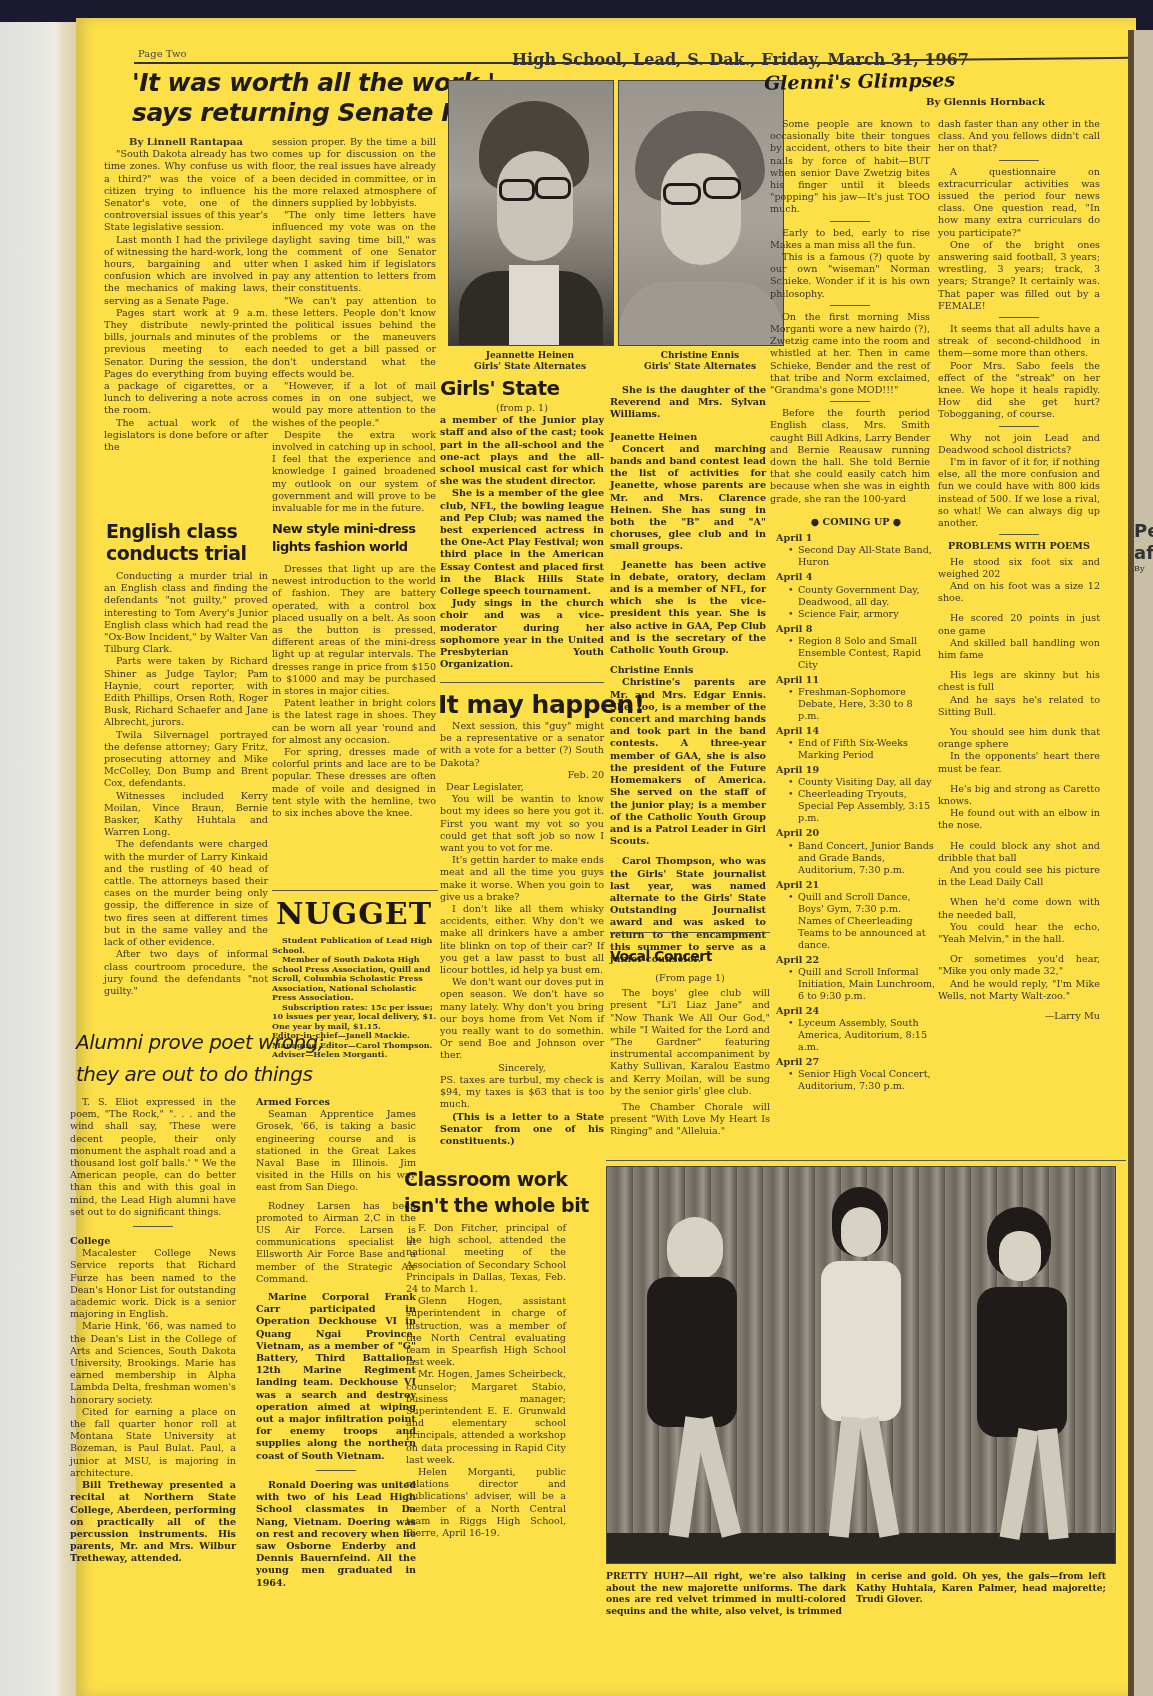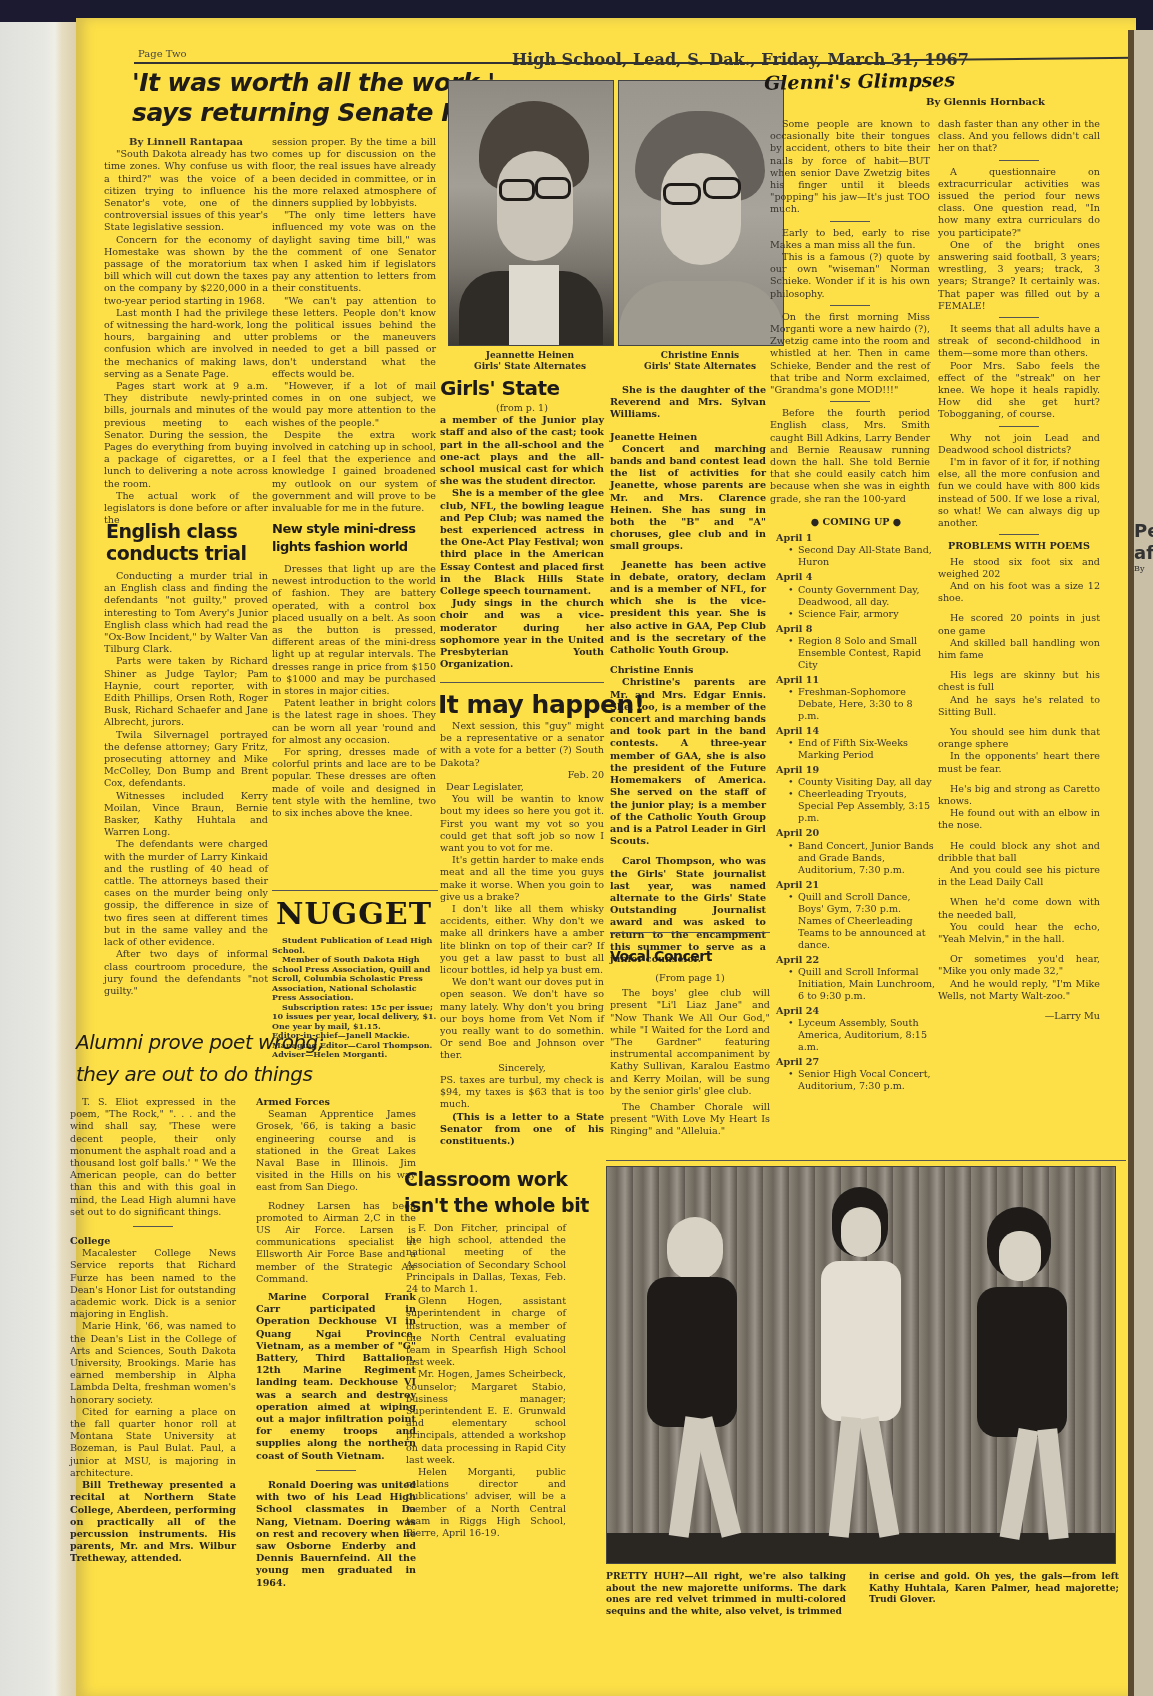--- a/index.html
+++ b/index.html
@@ -44,21 +44,20 @@
   <div class="rule" style="left:58px;top:44px;width:760px;"></div>
   <div class="rule" style="left:818px;top:40px;width:240px;transform:rotate(-.6deg);"></div>
 
   <div class="abs head-it" style="left:56px;top:50px;font-size:25px;line-height:30px;width:380px;">
     <div>'It was worth all the work,'</div>
     <div>says returning Senate Page</div>
   </div>
   <div class="abs body" style="left:28px;top:118px;width:164px;">
     <div class="byline">By Linnell Rantapaa</div>
     <p>"South Dakota already has two time zones. Why confuse us with a third?" was the voice of a citizen trying to influence his Senator's vote, one of the controversial issues of this year's State legislative session.</p>
-    <p>Concern for the economy of Homestake was shown by the passage of the moratorium tax bill which will cut down the taxes on the company by $220,000 in a two-year period starting in 1968.</p>
     <p>Last month I had the privilege of witnessing the hard-work, long hours, bargaining and utter confusion which are involved in the mechanics of making laws, serving as a Senate Page.</p>
     <p>Pages start work at 9 a.m. They distribute newly-printed bills, journals and minutes of the previous meeting to each Senator. During the session, the Pages do everything from buying a package of cigarettes, or a lunch to delivering a note across the room.</p>
     <p>The actual work of the legislators is done before or after the</p>
   </div>
   <div class="abs body" style="left:196px;top:118px;width:164px;">
     <p style="text-indent:0">session proper. By the time a bill comes up for discussion on the floor, the real issues have already been decided in committee, or in the more relaxed atmosphere of dinners supplied by lobbyists.</p>
     <p>"The only time letters have influenced my vote was on the daylight saving time bill," was the comment of one Senator when I asked him if legislators pay any attention to letters from their constituents.</p>
     <p>"We can't pay attention to these letters. People don't know the political issues behind the problems or the maneuvers needed to get a bill passed or don't understand what the effects would be.</p>
     <p>"However, if a lot of mail comes in on one subject, we would pay more attention to the wishes of the people."</p>
     <p>Despite the extra work involved in catching up in school, I feel that the experience and knowledge I gained broadened my outlook on our system of government and will prove to be invaluable for me in the future.</p>
@@ -323,21 +322,21 @@
     <div style="position:absolute;left:214px;top:94px;width:80px;height:160px;border-radius:18px;background:#e4ded2;"></div>
     <div style="position:absolute;left:228px;top:250px;width:20px;height:120px;background:#d0cabd;transform:rotate(6deg);"></div>
     <div style="position:absolute;left:262px;top:250px;width:20px;height:120px;background:#d0cabd;transform:rotate(-10deg);"></div>
     <div style="position:absolute;left:380px;top:40px;width:64px;height:72px;border-radius:32px;background:#1e1b18;"></div>
     <div style="position:absolute;left:392px;top:64px;width:42px;height:50px;border-radius:20px;background:#d8d2c4;"></div>
     <div style="position:absolute;left:370px;top:120px;width:90px;height:150px;border-radius:20px;background:#1e1b18;"></div>
     <div style="position:absolute;left:402px;top:262px;width:20px;height:110px;background:#d0cabd;transform:rotate(10deg);"></div>
     <div style="position:absolute;left:436px;top:262px;width:20px;height:110px;background:#d0cabd;transform:rotate(-6deg);"></div>
   </div>
   <div class="abs" style="left:530px;top:1552px;width:240px;font-size:9.2px;line-height:11.5px;font-weight:bold;text-align:justify;color:#2a2622;">PRETTY HUH?—All right, we're also talking about the new majorette uniforms. The dark ones are red velvet trimmed in multi-colored sequins and the white, also velvet, is trimmed</div>
-  <div class="abs" style="left:780px;top:1552px;width:250px;font-size:9.2px;line-height:11.5px;font-weight:bold;text-align:justify;color:#2a2622;margin-left:13px;">in cerise and gold. Oh yes, the gals—from left Kathy Huhtala, Karen Palmer, head majorette; Trudi Glover.</div>
+  <div class="abs" style="left:780px;top:1552px;width:250px;font-size:9.2px;line-height:11.5px;font-weight:bold;text-align:justify;color:#2a2622;">in cerise and gold. Oh yes, the gals—from left Kathy Huhtala, Karen Palmer, head majorette; Trudi Glover.</div>
 
 </div>
 
 <div class="next-page">
   <div class="strip">
     <div style="font-family:'DejaVu Sans',sans-serif;font-weight:bold;font-size:18px;line-height:22px;margin-top:490px;">Pe</div>
     <div style="font-family:'DejaVu Sans',sans-serif;font-weight:bold;font-size:18px;line-height:22px;">aft</div>
     <div style="font-size:8px;">By</div>
   </div>
 </div>

